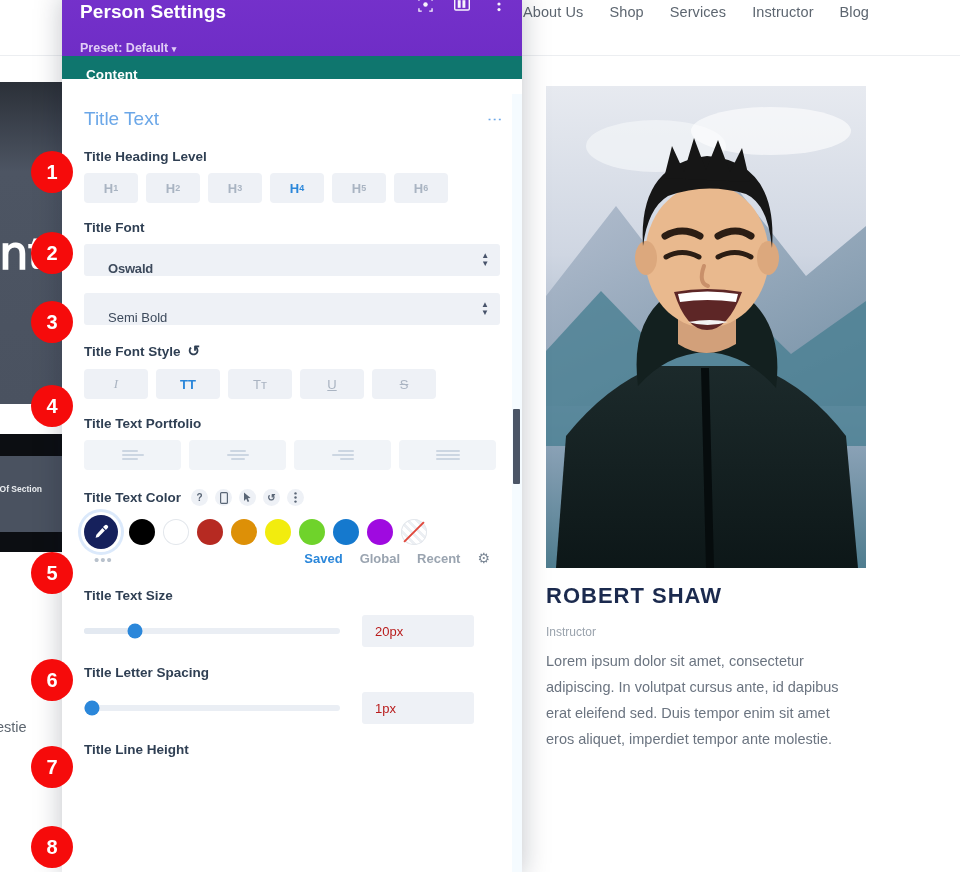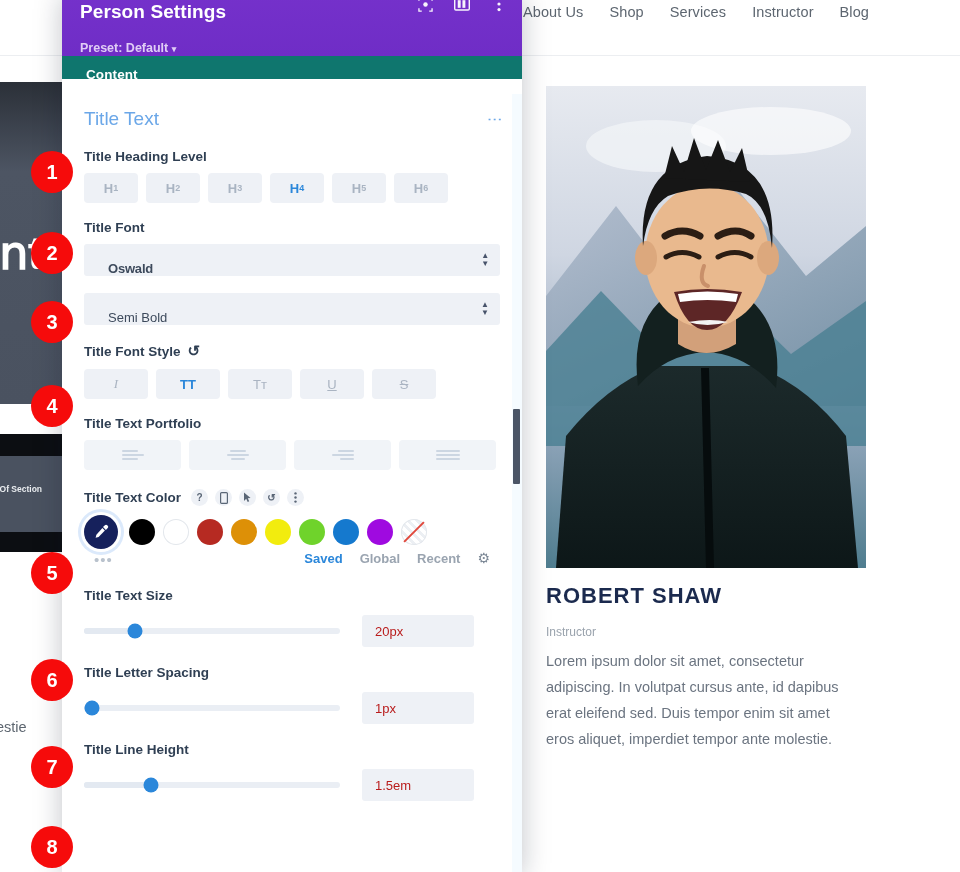--- a/index.html
+++ b/index.html
@@ -523,27 +523,20 @@
         <span class="track">
           <span class="fill" style="width:3%"></span>
           <span class="knob" style="left:3%"></span>
         </span>
         <span class="val-box">1px</span>
       </div>
     </div>
 
     <div class="slider-field">
       <div class="flabel">Title Line Height</div>
-      <div class="slider-row">
-        <span class="track">
-          <span class="fill" style="width:26%"></span>
-          <span class="knob" style="left:26%"></span>
-        </span>
-        <span class="val-box">1.5em</span>
-      </div>
     </div>
 
   </div>
 
   <div id="panel-scroll-track">
     <div id="panel-scroll-thumb"></div>
   </div>
 </div>
 
 <div class="badge" style="left:31px; top:151px;">1</div>

